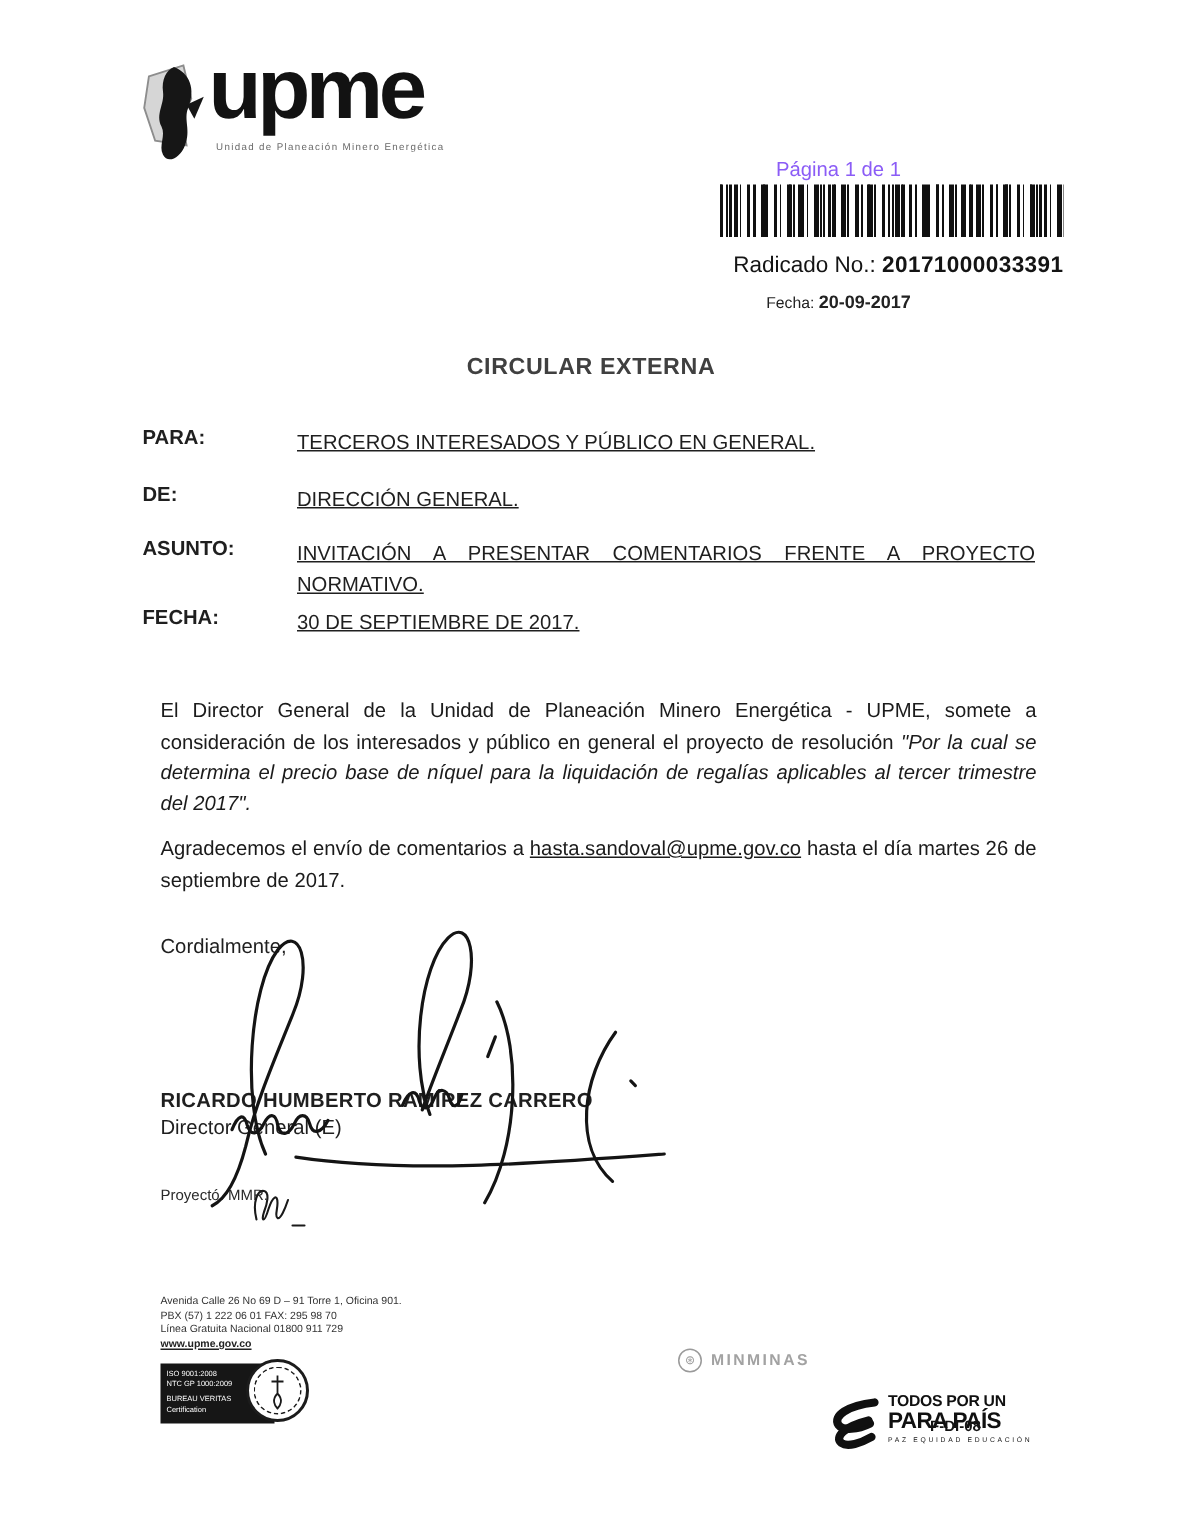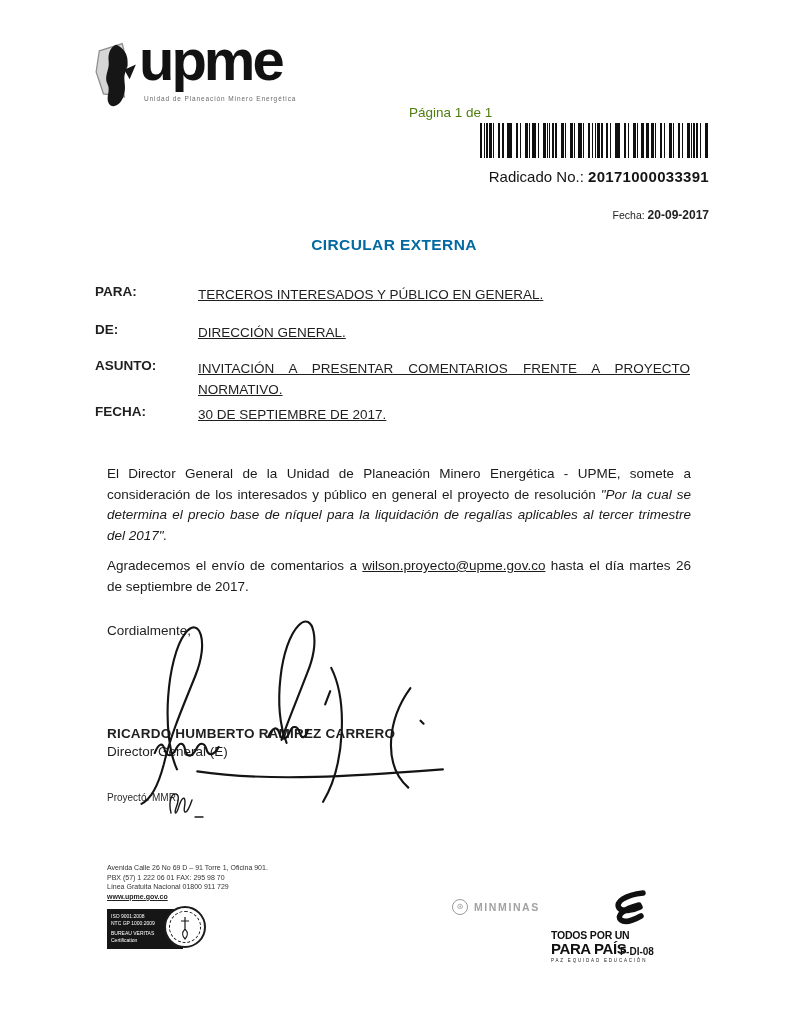--- a/index.html
+++ b/index.html
@@ -6,34 +6,34 @@
   .page{position:relative;width:788px;height:1024px;background:#ffffff;overflow:hidden;
         font-family:"Liberation Sans",sans-serif;color:#1f1f1f;margin:0 auto;}
   .abs{position:absolute;}
 
   
   .upme-word{left:139px;top:30px;font-size:58px;font-weight:bold;letter-spacing:-3px;
              color:#121212;line-height:60px;transform:scaleY(.98);}
   .upme-tagline{left:144px;top:95px;font-size:6.5px;color:#6a6a6a;letter-spacing:.9px;
                 white-space:nowrap;filter:blur(.3px);}
 
-  .pagina{left:409px;top:105px;width:300px;text-align:left;font-size:13.5px;color:#4d7c0f;}
+  .pagina{left:409px;top:105px;width:300px;text-align:center;font-size:13.5px;color:#8b5cf6;}
   .barcode{left:480px;top:123px;width:229px;height:35px;
     background:
      repeating-linear-gradient(90deg,#101010 0 2px,transparent 2px 4px,#101010 4px 5px,
        transparent 5px 9px,#101010 9px 12px,transparent 12px 13px,#101010 13px 14px,transparent 14px 18px),
      repeating-linear-gradient(90deg,#101010 0 1px,transparent 1px 6px,#101010 6px 8px,transparent 8px 15px,
        transparent 15px 23px);}
   .radicado{left:309px;top:168px;width:400px;text-align:right;font-size:15px;color:#141414;}
   .radicado b{letter-spacing:.3px;text-align:right;}
-  .fecha-line{left:409px;top:208px;width:300px;text-align:right;font-size:10.5px;color:#222;}
+  .fecha-line{left:409px;top:194px;width:300px;text-align:center;font-size:10.5px;color:#222;}
   .fecha-line b{font-size:12px;}
 
   .doc-title{left:0;top:236px;width:788px;text-align:center;font-weight:bold;
-             font-size:15.5px;letter-spacing:.4px;color:#0369a1;}
+             font-size:15.5px;letter-spacing:.4px;color:#404040;}
 
   
   .frow{left:0;top:0;width:788px;font-size:13.5px;}
   .flabel{position:absolute;left:95px;width:90px;font-weight:bold;}
   .fvalue{position:absolute;left:198px;width:492px;line-height:21px;text-decoration:underline;}
   .just{text-align:justify;text-align-last:left;}
 
   .para{left:107px;width:584px;font-size:13.5px;line-height:20.5px;
         text-align:justify;text-align-last:left;color:#1b1b1b;}
   .para .it{font-style:italic;}
@@ -56,21 +56,21 @@
   .seal{position:absolute;left:57px;top:0;width:42px;height:42px;border-radius:50%;
         background:#fff;border:2px solid #1c1c1c;box-sizing:border-box;}
   .seal-inner{position:absolute;inset:3px;border:1px dashed #1c1c1c;border-radius:50%;}
 
   .minminas{left:452px;top:899px;display:flex;align-items:center;gap:6px;}
   .mm-circle{width:14px;height:14px;border:1.3px solid #9a9a9a;border-radius:50%;
              display:flex;align-items:center;justify-content:center;
              font-size:8px;color:#9a9a9a;line-height:1;}
   .mm-label{font-size:10.5px;color:#a2a2a2;letter-spacing:1.6px;font-weight:bold;}
 
-  .npais{left:551px;top:887px;display:flex;align-items:flex-end;gap:5px;color:#101010;flex-direction:column;}
+  .npais{left:551px;top:929px;display:flex;align-items:flex-start;gap:5px;color:#101010;}
   .np-text{display:flex;flex-direction:column;}
   .np-l1{font-size:10.5px;font-weight:bold;letter-spacing:-.2px;line-height:11px;}
   .np-l2{font-size:15px;font-weight:bold;letter-spacing:-.4px;line-height:15px;}
   .np-l3{font-size:4.5px;letter-spacing:1.8px;margin-top:2px;color:#202020;}
 
   .formcode{left:620px;top:946px;font-size:10px;font-weight:bold;color:#141414;}
 </style>
 </head>
 <body>
 
@@ -103,21 +103,21 @@
     <div class="flabel">ASUNTO:</div>
     <div class="fvalue just">INVITACIÓN A PRESENTAR COMENTARIOS FRENTE A PROYECTO NORMATIVO.</div>
   </div>
   <div class="abs frow" style="top:404px">
     <div class="flabel">FECHA:</div>
     <div class="fvalue">30 DE SEPTIEMBRE DE 2017.</div>
   </div>
 
   <div class="abs para" style="top:464px"><span>El Director General de la Unidad de Planeación Minero Energética - UPME, somete a consideración de los interesados y público en general el proyecto de resolución </span><span class="it">"Por la cual se determina el precio base de níquel para la liquidación de regalías aplicables al tercer trimestre del 2017".</span></div>
 
-  <div class="abs para" style="top:556px"><span>Agradecemos el envío de comentarios a </span><span class="email">wilson.proyecto@upme.gov.co</span><span> hasta el día martes 26 de septiembre de 2017.</span></div>
+  <div class="abs para" style="top:556px"><span>Agradecemos el envío de comentarios a </span><span class="email">hasta.sandoval@upme.gov.co</span><span> hasta el día martes 26 de septiembre de 2017.</span></div>
 
   <div class="abs closing">Cordialmente,</div>
 
   <svg class="abs sig-svg" width="345" height="190" viewBox="0 0 340 185" fill="none" stroke="#141414" stroke-width="2.1" stroke-linecap="round">
     <path d="M68,150 C52,115 58,40 76,16 C90,-2 100,24 86,58 C74,88 62,115 55,145 C49,168 41,180 33,184"></path>
     <path d="M46,134 c4,-10 8,-11 10,-3 c2,7 7,7 11,-1 c4,-8 8,-6 9,1 c2,8 7,7 11,-1 c3,-7 8,-7 10,0 c2,8 8,6 12,-2"></path>
     <path d="M176,124 C162,88 170,26 188,8 C202,-6 210,22 196,56 C186,82 176,106 171,121"></path>
     <path d="M158,118 c4,-10 9,-11 11,-3 c2,7 7,6 10,-2 c3,-7 8,-6 10,1 c2,7 6,5 8,-3"></path>
     <path d="M214,86 l5,-13"></path>
     <path d="M220,50 C236,82 234,145 212,182"></path>

